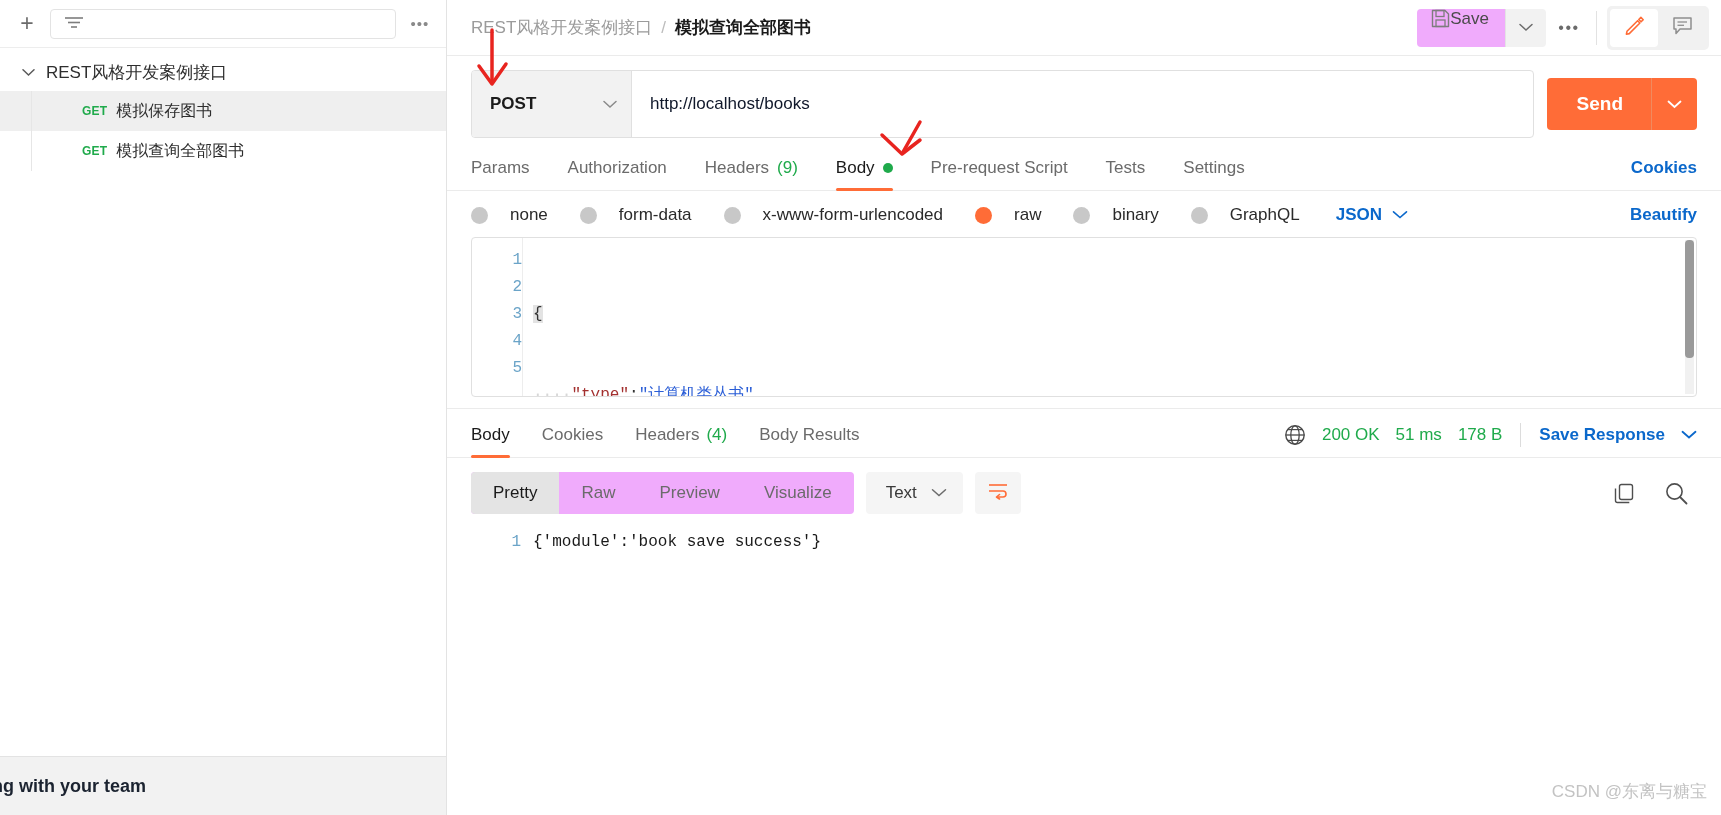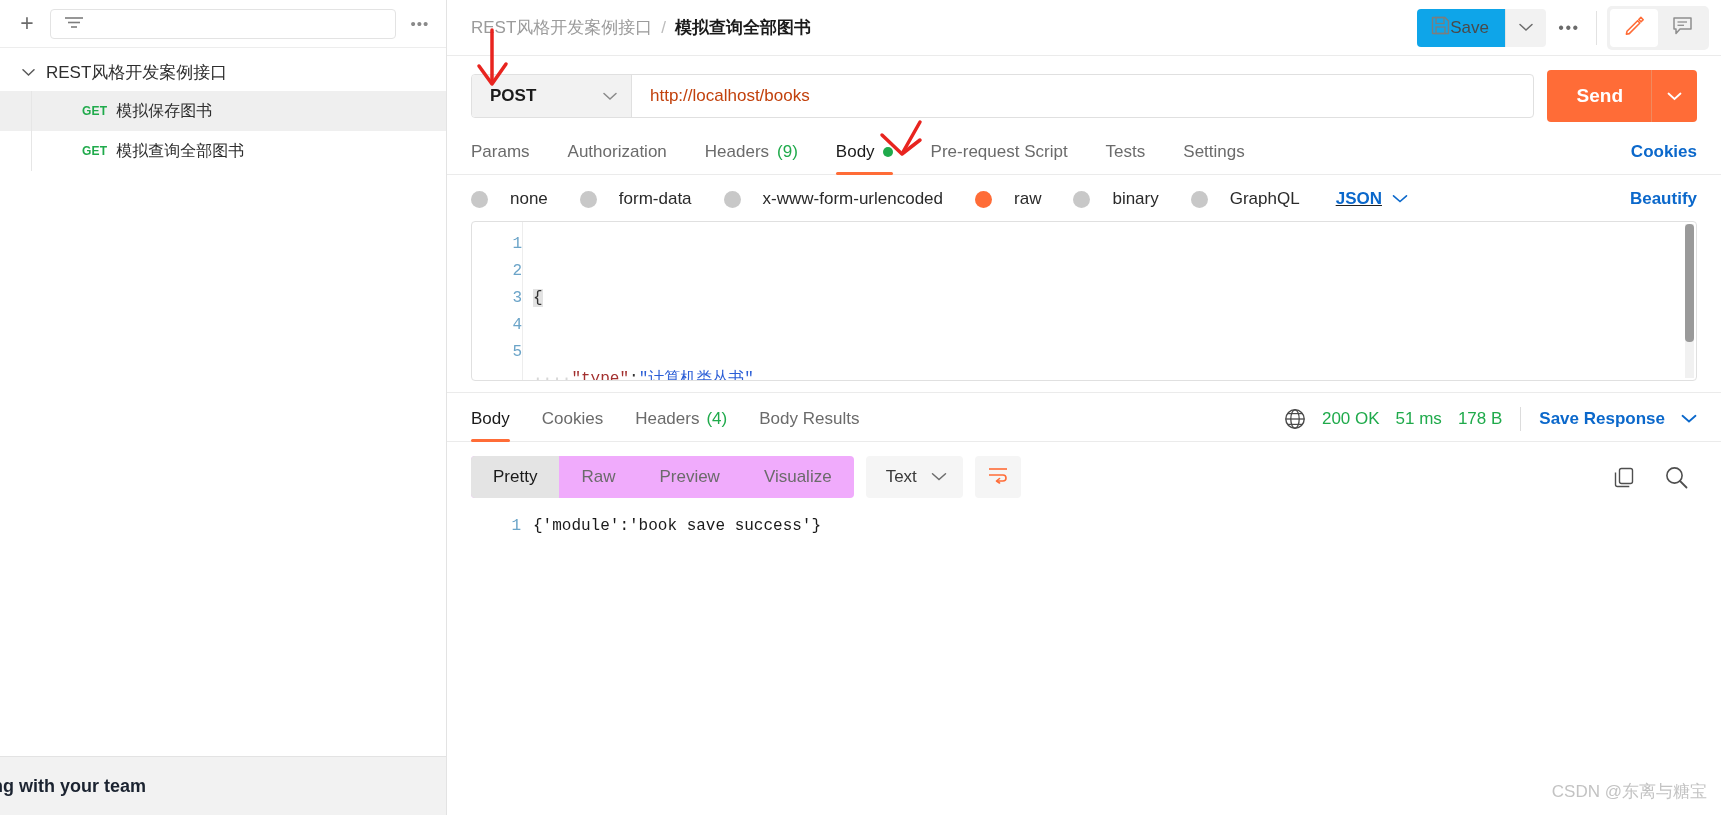--- a/index.html
+++ b/index.html
@@ -100,22 +100,22 @@
     padding: 0 12px 0 24px;
     border-bottom: 1px solid #ebebeb;
   }
   .crumb { display: flex; align-items: baseline; gap: 9px; font-size: 17px; }
   .crumb-coll { color: #9b9b9b; }
   .crumb-sep { color: #bdbdbd; }
   .crumb-cur { color: #1a1a1a; font-weight: bold; }
   .hdr-spacer { flex: 1; }
   .save-group { display: flex; align-items: center; }
   .btn-save {
-    height: 38px; display: flex; align-items: center; gap: 0;
-    background: #0ea5e9; border-radius: 4px 0 0 4px;
+    height: 38px; display: flex; align-items: flex-start; gap: 0;
+    background: #f0abfc; border-radius: 4px 0 0 4px;
     padding: 0 16px 0 14px; cursor: pointer;
     font-size: 17px; color: #4a4a4a;
   }
   .btn-save-caret {
     height: 38px; width: 41px;
     background: #f2f2f2; border-radius: 0 4px 4px 0;
     border-left: 1px solid #e4e4e4;
     display: flex; align-items: center; justify-content: center;
     cursor: pointer; color: #6c6c6c;
   }
@@ -133,36 +133,36 @@
   .ip-btn {
     width: 48px; height: 38px; border-radius: 4px;
     display: flex; align-items: center; justify-content: center;
     cursor: pointer;
   }
   .ip-btn.active { background: #ffffff; }
 
   
   .urlrow { display: flex; align-items: center; padding: 14px 24px 4px 24px; gap: 13px; }
   .url-wrap {
-    flex: 1; height: 44px;
+    flex: 1; height: 68px;
     border: 1px solid #e0e0e0; border-radius: 4px;
     display: flex; align-items: stretch; overflow: hidden;
     background: #fff;
   }
   .method-sel {
     width: 160px; background: #f2f2f2;
     display: flex; align-items: center; justify-content: space-between;
     padding: 0 14px 0 18px;
     border-right: 1px solid #e0e0e0;
     cursor: pointer;
   }
   .method-txt { font-size: 17px; font-weight: bold; color: #1b1b1b; }
   .url-input {
     flex: 1; display: flex; align-items: center; padding: 0 18px;
-    font-size: 17px; color: #c2410c; cursor: text;
+    font-size: 17px; color: #0f172a; cursor: text;
   }
   .btn-send {
     height: 52px; background: #ff6c37; color: #fff;
     border-radius: 4px; display: flex; align-items: center;
   }
   .bs-label {
     padding: 0 28px 0 30px; font-size: 19px; font-weight: bold;
     cursor: pointer; display: flex; align-items: center; height: 100%;
   }
   .bs-caret {
@@ -192,21 +192,21 @@
   .greendot { width: 10px; height: 10px; border-radius: 50%; background: #1faa4b; display: inline-block; }
   .reqtabs-right { margin-left: auto; padding-bottom: 12px; }
   .cookies-lnk { font-size: 17px; color: #0b68cb; font-weight: bold; cursor: pointer; }
 
   
   .bodyrow { display: flex; align-items: center; padding: 14px 24px 12px 24px; }
   .radio-item { display: flex; align-items: center; gap: 22px; margin-right: 32px; cursor: pointer; }
   .radio-dot { width: 17px; height: 17px; border-radius: 50%; background: #c8c8c8; }
   .radio-dot.on { background: #ff6c37; }
   .radio-lbl { font-size: 17px; color: #2a2a2a; }
-  .json-sel { display: flex; align-items: center; gap: 10px; cursor: pointer; margin-left: 4px; text-decoration: underline; }
+  .json-sel { display: flex; align-items: center; gap: 10px; cursor: pointer; margin-left: 4px; }
   .json-txt { font-size: 17px; color: #0b68cb; font-weight: bold; }
   .beautify { margin-left: auto; font-size: 17px; color: #0b68cb; font-weight: bold; cursor: pointer; }
 
   
   .editor-wrap { padding: 0 24px 0 24px; }
   .editor {
     border: 1px solid #e0e0e0; border-radius: 4px;
     height: 160px; display: flex; position: relative;
     background: #fff; overflow: hidden;
   }

